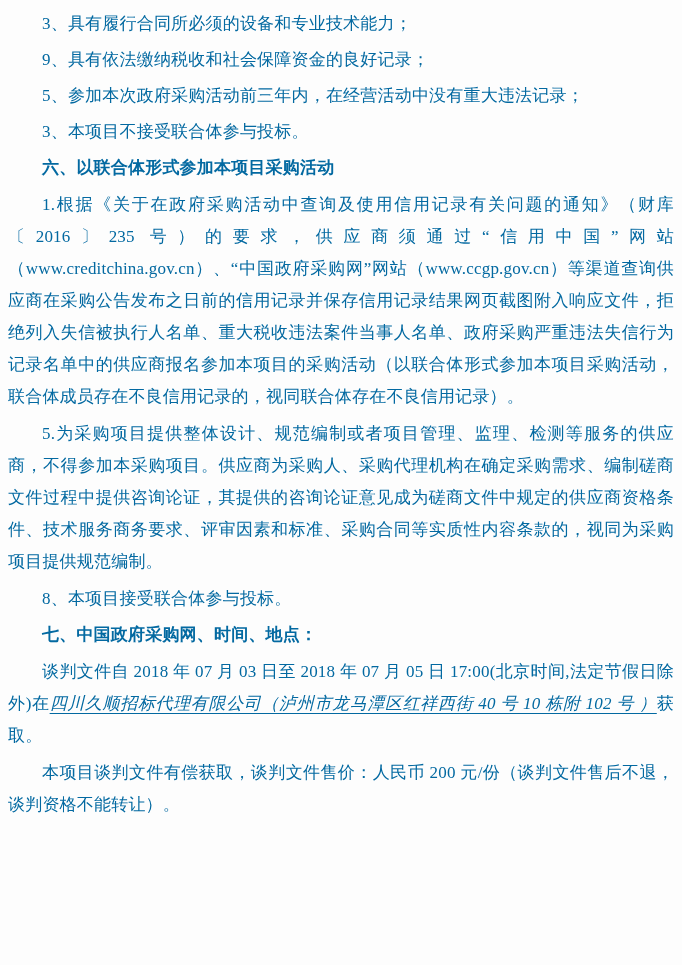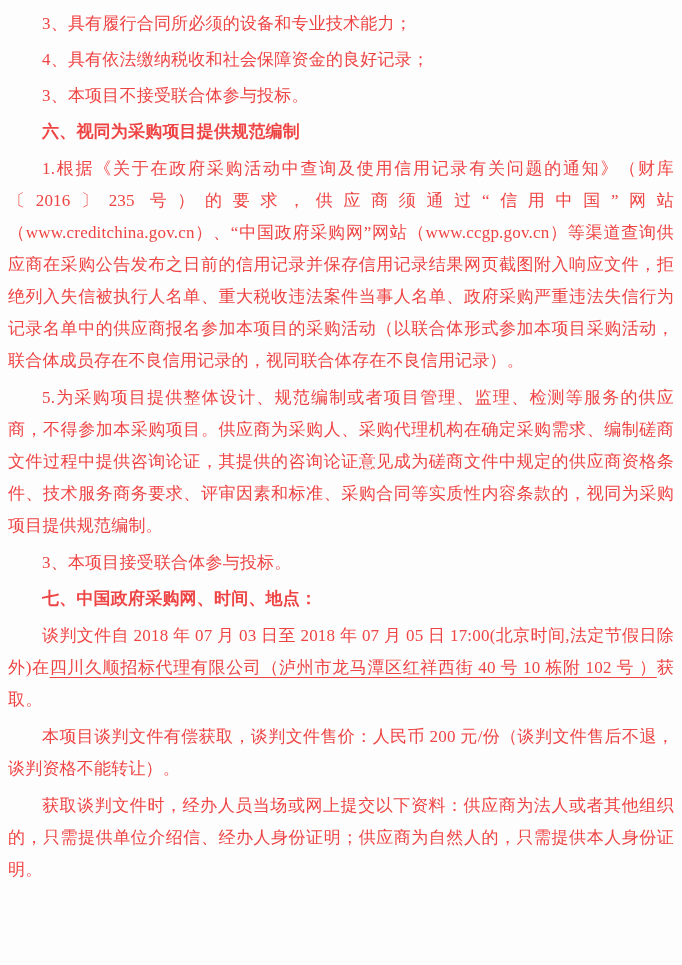--- a/index.html
+++ b/index.html
@@ -9,51 +9,52 @@
     overflow: hidden;
     background: #fdfdfd;
   }
   .page {
     box-sizing: border-box;
     width: 682px;
     height: 965px;
     padding: 8px 8px 16px 8px;
     font-family: "Liberation Serif", "DejaVu Serif", serif;
     font-size: 17px;
-    color: #ef4444;
+    color: #0369a1;
     letter-spacing: 0.2px;
   }
   .line, .para, .heading {
     margin: 0 0 5px 0;
     line-height: 32px;
     text-align: justify;
     text-indent: 2em;
   }
   .line { margin-bottom: 4px; text-align: left; }
   .heading { font-weight: bold; }
   .ul {
     text-decoration: underline;
     text-underline-offset: 4px;
     text-decoration-thickness: 1px;
+    font-style: italic;
   }
 </style>
 </head>
 <body>
 
 <div class="page">
 
   <p class="line">3、具有履行合同所必须的设备和专业技术能力；</p>
-  <p class="line">4、具有依法缴纳税收和社会保障资金的良好记录；</p>
+  <p class="line">9、具有依法缴纳税收和社会保障资金的良好记录；</p>
+  <p class="line">5、参加本次政府采购活动前三年内，在经营活动中没有重大违法记录；</p>
   <p class="line">3、本项目不接受联合体参与投标。</p>
 
-  <p class="heading">六、视同为采购项目提供规范编制</p>
+  <p class="heading">六、以联合体形式参加本项目采购活动</p>
   <p class="para">1.根据《关于在政府采购活动中查询及使用信用记录有关问题的通知》（财库〔2016〕235 号）的要求，供应商须通过“信用中国”网站（www.creditchina.gov.cn）、“中国政府采购网”网站（www.ccgp.gov.cn）等渠道查询供应商在采购公告发布之日前的信用记录并保存信用记录结果网页截图附入响应文件，拒绝列入失信被执行人名单、重大税收违法案件当事人名单、政府采购严重违法失信行为记录名单中的供应商报名参加本项目的采购活动（以联合体形式参加本项目采购活动，联合体成员存在不良信用记录的，视同联合体存在不良信用记录）。</p>
   <p class="para">5.为采购项目提供整体设计、规范编制或者项目管理、监理、检测等服务的供应商，不得参加本采购项目。供应商为采购人、采购代理机构在确定采购需求、编制磋商文件过程中提供咨询论证，其提供的咨询论证意见成为磋商文件中规定的供应商资格条件、技术服务商务要求、评审因素和标准、采购合同等实质性内容条款的，视同为采购项目提供规范编制。</p>
-  <p class="line">3、本项目接受联合体参与投标。</p>
+  <p class="line">8、本项目接受联合体参与投标。</p>
 
   <p class="heading">七、中国政府采购网、时间、地点：</p>
   <p class="para"><span>谈判文件自 2018 年 07 月 03 日至 2018 年 07 月 05 日 17:00(北京时间,法定节假日除外)在</span><span class="ul">四川久顺招标代理有限公司（泸州市龙马潭区红祥西街 40 号 10 栋附 102 号 ）</span><span>获取。</span></p>
   <p class="para">本项目谈判文件有偿获取，谈判文件售价：人民币 200 元/份（谈判文件售后不退，谈判资格不能转让）。</p>
-  <p class="para">获取谈判文件时，经办人员当场或网上提交以下资料：供应商为法人或者其他组织的，只需提供单位介绍信、经办人身份证明；供应商为自然人的，只需提供本人身份证明。</p>
 
   <p class="para"></p>
 
 </div>
 
 </body></html>

